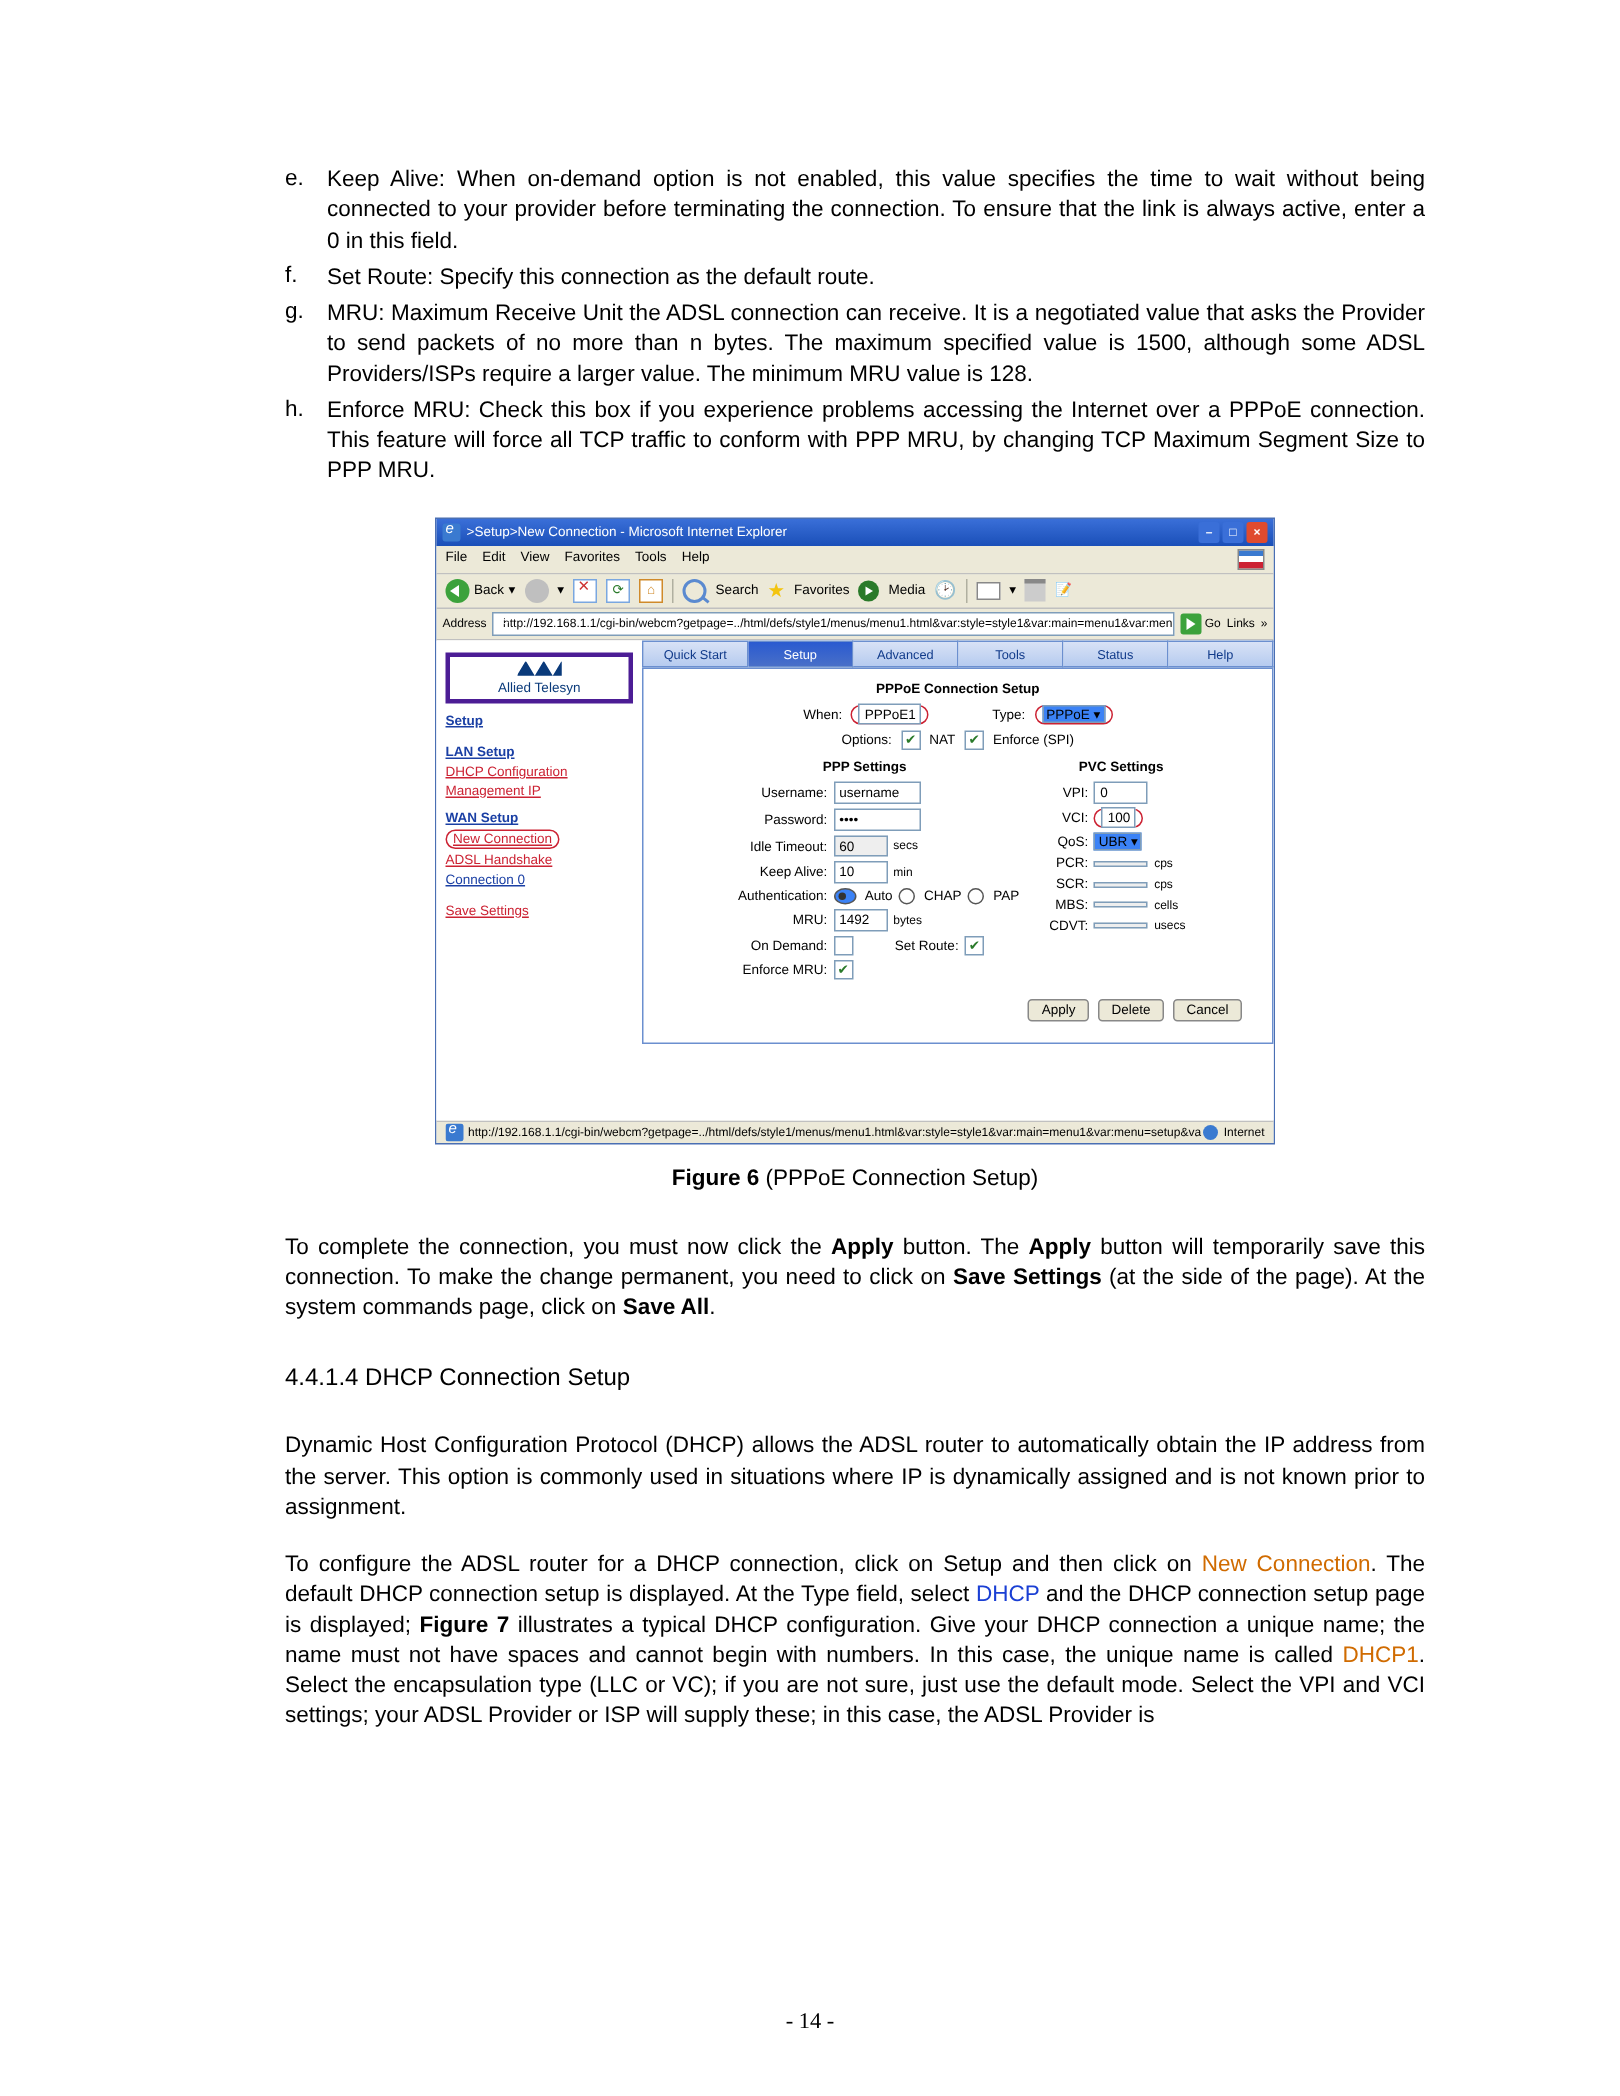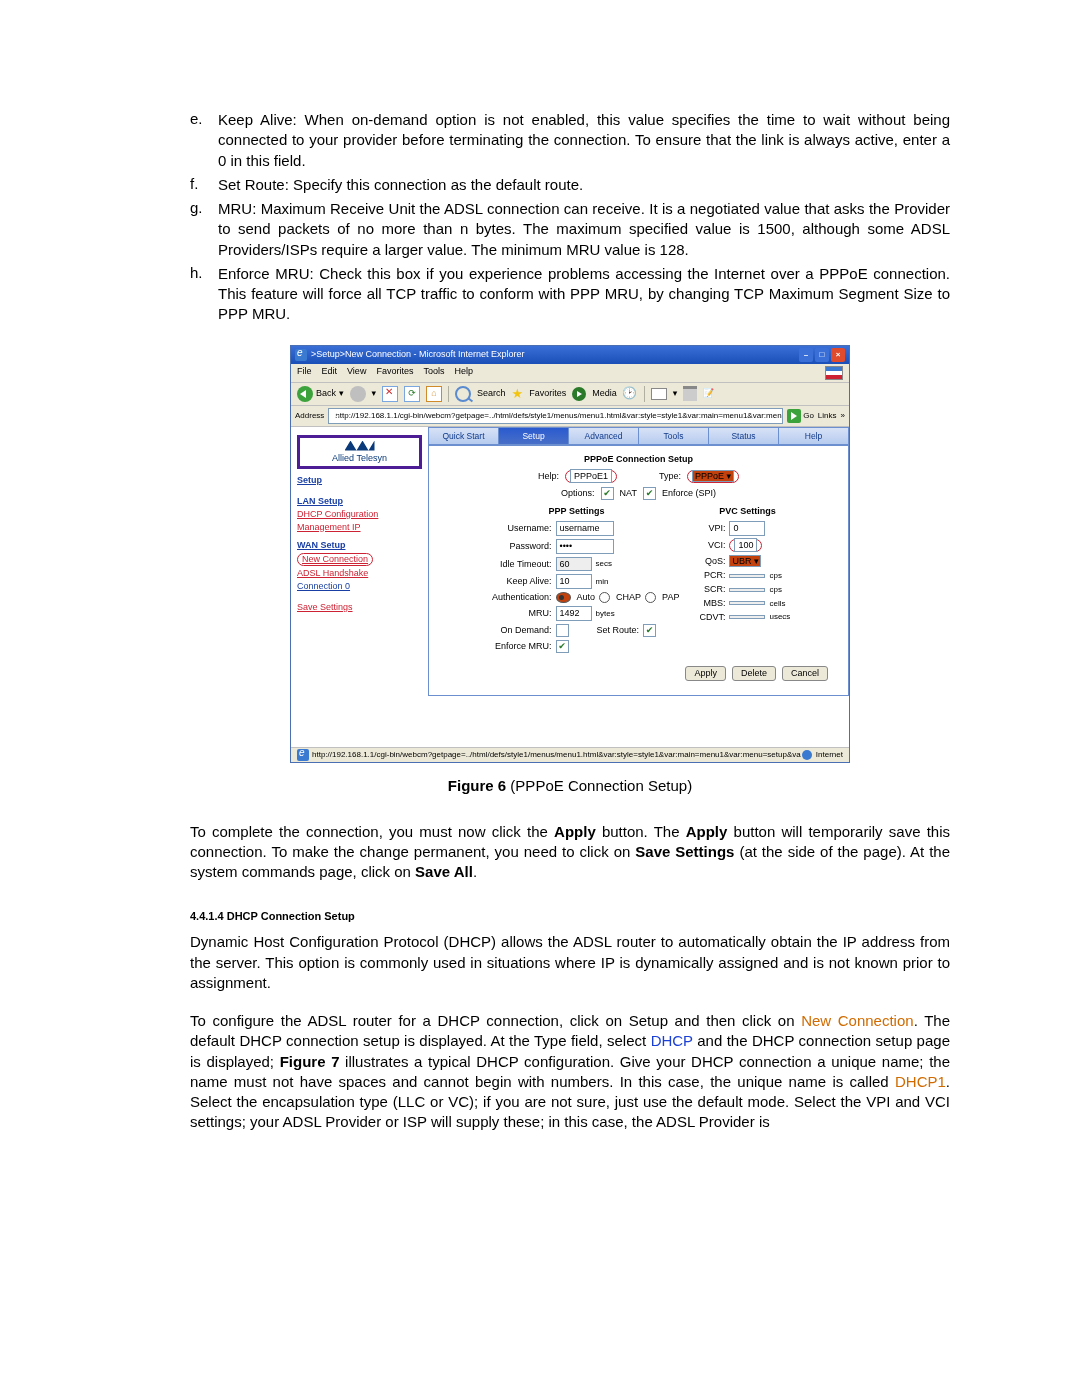--- a/index.html
+++ b/index.html
@@ -25,23 +25,23 @@
   .figure-caption {
     text-align: center;
     margin: 14px 0 28px 0;
   }
   .figure-caption .bold { font-weight: bold; }
 
   .para { text-align: justify; line-height: 1.35; margin: 0 0 18px 0; }
   .bold { font-weight: bold; }
 
   .section-heading {
-    font-weight: bold;
-    font-size: 11px;
-    margin: 28px 0 10px 0;
+    font-weight: normal;
+    font-size: 16px;
+    margin: 28px 0 26px 0;
   }
 
   .page-num {
     position: absolute;
     bottom: 40px;
     left: 0; right: 0;
     text-align: center;
     font-family: "Times New Roman", serif;
   }
 
@@ -139,21 +139,21 @@
 
   .panel {
     border:1px solid #6b8fcf; margin:0; padding:8px 10px 14px 10px;
     background:#fff;
   }
   .panel-title { text-align:center; font-weight:bold; font-size:9px; color:#000; margin-bottom:6px;}
   .row { display:flex; align-items:center; justify-content:center; gap:6px; margin:4px 0; font-size:9px;}
   .inp { border:1px solid #7f9db9; background:#fff; padding:1px 3px; font-size:9px; }
   .inp-sm { width:50px; }
   .inp-xs { width:28px; }
-  .sel { border:1px solid #7f9db9; background:#c2410c; padding:0 2px; font-size:9px;}
+  .sel { border:1px solid #7f9db9; background:#3b82f6; padding:0 2px; font-size:9px;}
   .chk { width:11px; height:11px; border:1px solid #7f9db9; display:inline-flex; align-items:center; justify-content:center; font-size:9px; color:#2a7a2a;}
   .circle-red { border:1px solid #c23; border-radius:10px; padding:0 4px; display:inline-block;}
 
   .grid {
     display:flex; gap:12px; justify-content:center; margin-top:6px;
     font-size:9px;
   }
   .col { }
   .col .sec-title { font-weight:bold; text-align:center; margin-bottom:4px;}
   .frow { display:flex; align-items:center; gap:4px; margin:3px 0; }
@@ -289,21 +289,21 @@
             <div class="tab active">Setup</div>
             <div class="tab">Advanced</div>
             <div class="tab">Tools</div>
             <div class="tab">Status</div>
             <div class="tab">Help</div>
           </div>
 
           <div class="panel">
             <div class="panel-title">PPPoE Connection Setup</div>
             <div class="row">
-              <span>Help:</span>
+              <span>When:</span>
               <span class="circle-red"><span class="inp inp-sm">PPPoE1</span></span>
               <span style="width:30px"></span>
               <span>Type:</span>
               <span class="circle-red"><span class="sel"><span>PPPoE</span> ▾</span></span>
             </div>
             <div class="row">
               <span>Options:</span>
               <span class="chk">✔</span>
                 <span>NAT</span>
               <span class="chk">✔</span>
@@ -428,13 +428,14 @@
   </p>
 
   <div class="section-heading">4.4.1.4 DHCP Connection Setup</div>
 
   <p class="para">Dynamic Host Configuration Protocol (DHCP) allows the ADSL router to automatically obtain the IP address from the server.  This option is commonly used in situations where IP is dynamically assigned and is not known prior to assignment.</p>
 
   <p class="para">
     <span>To configure the ADSL  router for a DHCP connection, click on Setup and then click on </span><span class="orange">New Connection</span><span>.  The default DHCP connection setup is displayed.  At the Type field, select </span><span class="blue">DHCP</span><span> and the DHCP connection setup page is displayed; </span><span class="bold">Figure 7</span><span> illustrates a typical DHCP configuration.  Give your DHCP connection a unique name; the name must not have spaces and cannot begin with numbers.  In this case, the unique name is called </span><span class="orange">DHCP1</span><span>.  Select the encapsulation type (LLC or VC); if you are not sure, just use the default mode.  Select the VPI and VCI settings; your ADSL Provider or ISP will supply these; in this case, the ADSL Provider is</span>
   </p>
 
+  <div class="page-num">- 14 -</div>
 </div>
 
 </body></html>

